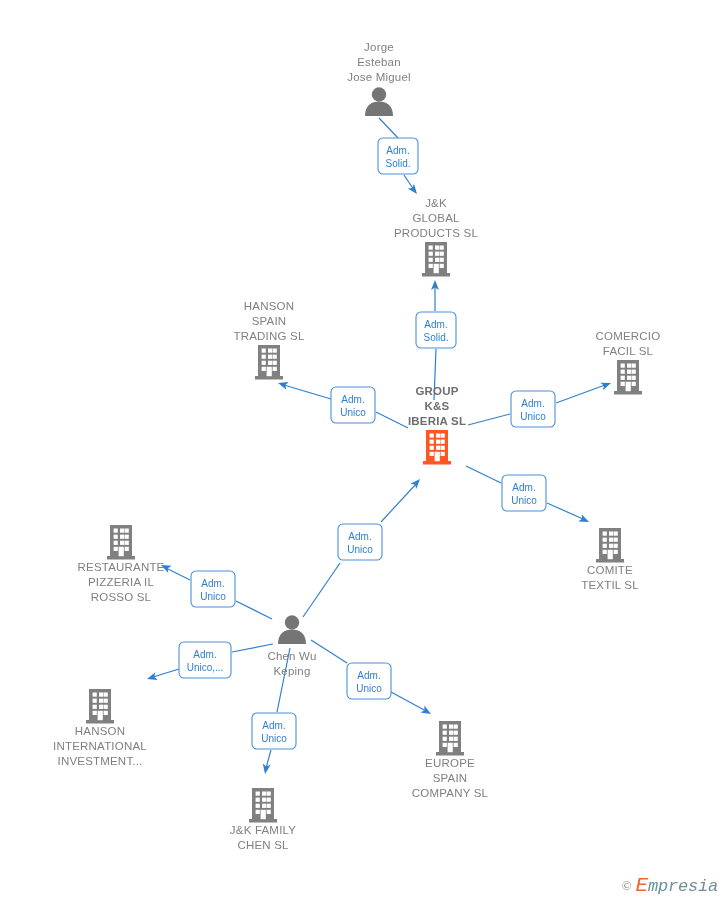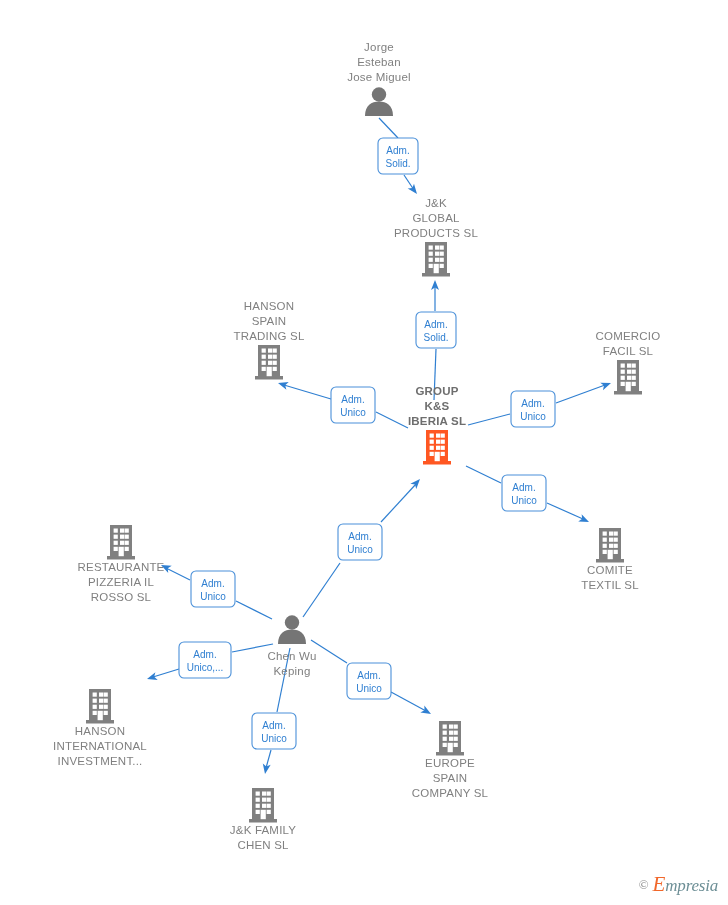--- a/index.html
+++ b/index.html
@@ -62,21 +62,21 @@
     display: flex;
     align-items: center;
     gap: 4px;
   }
   .watermark .copy {
     font-size: 13px;
     color: #8a8a8a;
     font-family: "Liberation Serif", serif;
   }
   .watermark .brand {
-    font-family: Liberation Serif, serif;
+    font-family: Liberation Mono, monospace;
     font-size: 17px;
     font-style: italic;
     color: #6d8f96;
     letter-spacing: -0.2px;
   }
   .watermark .brand .cap {
     color: #f1672a;
     font-size: 21px;
   }
 </style>

